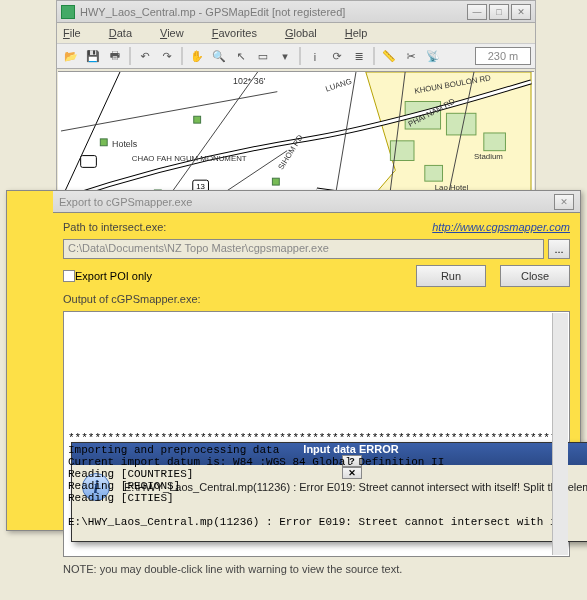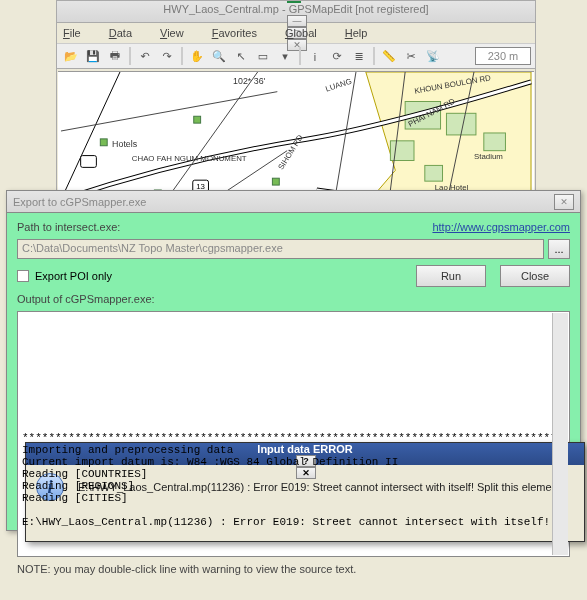--- a/index.html
+++ b/index.html
@@ -21,21 +21,20 @@
     background: #ece9d8;
     border: 1px solid #aaa;
   }
   .titlebar {
     height: 22px;
     background: linear-gradient(#e5e5e5,#d7d7d7);
     border-bottom: 1px solid #aaa;
     display: flex; align-items: center;
     padding: 0 4px;
     color: #7a7a7a;
-    flex-direction: column;
   }
   .titlebar .app-icon {
     width: 14px; height: 14px;
     background: #4a6; border:1px solid #284;
     margin-right: 5px;
   }
   .titlebar .title { flex: 1; }
   .tb-btn {
     width: 20px; height: 16px;
     border: 1px solid #888;
@@ -85,53 +84,54 @@
     border-top:1px solid #999;
     overflow: hidden;
   }
   .map-area svg { width:100%; height:100%; }
 
   
   .export-dialog {
     position:absolute;
     left:6px; top:190px;
     width:575px; height:341px;
-    background:#86efac;
+    background:#fde047;
     border:1px solid #888;
     box-shadow: 2px 2px 5px rgba(0,0,0,.3);
+    padding-left: 46px;
   }
   .export-title {
     height: 22px;
     background: linear-gradient(#e5e5e5,#d7d7d7);
     border-bottom:1px solid #888;
     display:flex;align-items:center;
     padding: 0 6px;
     color:#888;
   }
   .export-title span { flex:1; }
   .body { padding: 8px 10px; }
   .row { display:flex; align-items:center; margin-bottom:6px; }
   .row .lbl { flex:1; color:#444; }
-  .link { color:#2848a8; text-decoration:underline; }
+  .link { color:#2848a8; text-decoration:underline;font-style:italic; }
   .textfield {
     flex:1;
     height:20px;
     border:1px solid #888;
     background:#ece9d8;
     color:#888;
     padding:2px 4px;
   }
   .dotbtn {
     width:22px;height:20px;
     border:1px solid #888;
     background:linear-gradient(#f5f5f5,#ddd);
     margin-left:4px;
     display:flex;align-items:center;justify-content:center;
   }
-  .chk { display:flex; align-items:flex-start; gap:6px; }
+  .chk { display:flex; align-items:flex-start; }
   .chk .box {
     width:12px;height:12px;border:1px solid #888;background:#fff;
   }
   .btn {
     width:70px;height:22px;
     border:1px solid #888;
     background:linear-gradient(#f7f7f7,#ddd);
     display:flex;align-items:center;justify-content:center;
     color:#333;
     margin-left:14px;

